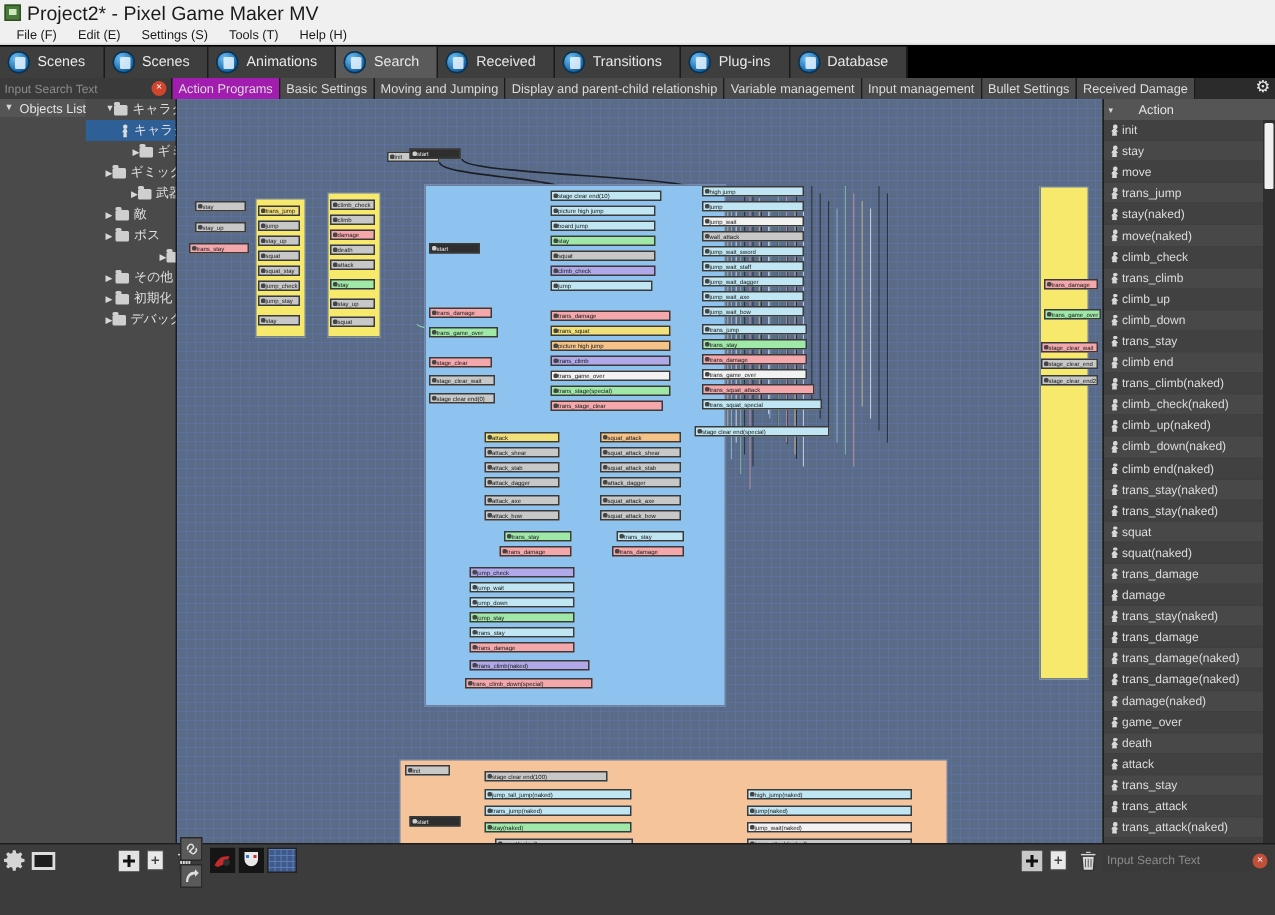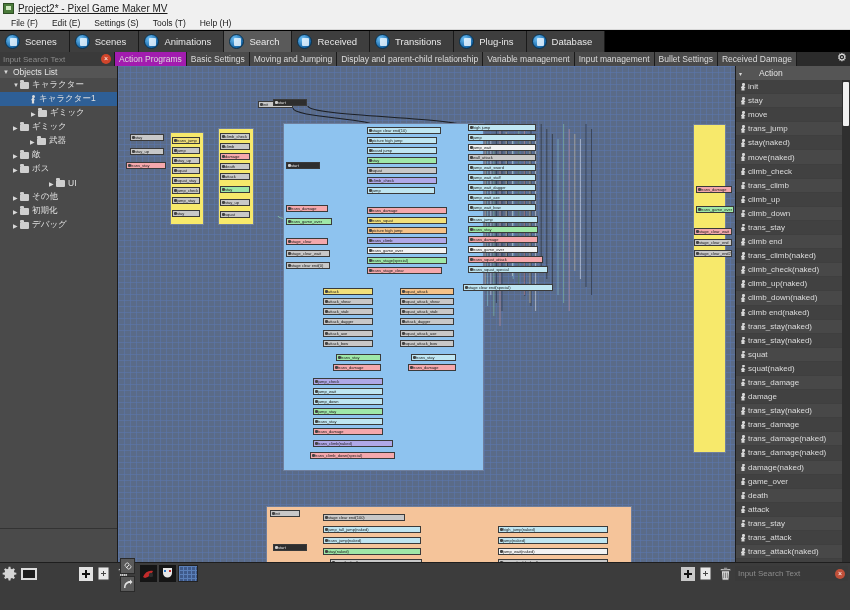--- a/index.html
+++ b/index.html
@@ -7,21 +7,21 @@
   html,body { width:850px; height:610px; overflow:hidden;
     font-family:"Liberation Sans", sans-serif; background:#3c3c3c; }
 
   
   #titlebar { height:16px; background:#f0f0f0; display:flex; align-items:center;
     padding-left:3px; gap:4px; }
   #titlebar .app-ico { width:11px; height:11px; background:#4a7a3a;
     border:1px solid #2e4e24; position:relative; }
   #titlebar .app-ico:after { content:""; position:absolute; left:2px; top:2px;
     width:5px; height:4px; background:#cfe8c0; }
-  #title-text { font-size:10px; color:#1a1a1a; white-space:nowrap;text-decoration:underline; }
+  #title-text { font-size:13px; color:#1a1a1a; white-space:nowrap; }
 
   
   #menubar { height:14px; background:#f0f0f0; display:flex; align-items:center;
     padding-left:4px; border-bottom:1px solid #d8d8d8; }
   #menubar .mi { font-size:8.5px; color:#1a1a1a; padding:0 7px; cursor:default;
     white-space:nowrap; }
 
   
   #tabstrip { height:22px; background:#000; display:flex; align-items:flex-end; }
   .mtab { height:21px; display:flex; align-items:center; gap:5px; padding:0 12px 0 5px;
@@ -51,21 +51,21 @@
   .stab:first-child { background:#a21caf; }
   #gear-sub { width:14px; height:14px; flex:none; background:#2b2b2b; position:relative;
     cursor:pointer; }
   #gear-sub:before { content:"\2699"; position:absolute; left:1px; top:-1px;
     font-size:11px; color:#e9e9e9; }
 
   
   #body { position:relative; height:496px; display:flex; }
 
   
-  #leftpanel { width:118px; background:#4a4a4a; display:flex; flex-direction:column;
+  #leftpanel { width:118px; background:#4a4a4a; display:flex; flex-direction:row;
     border-right:1px solid #1c1c1c; flex:none; }
   #objlist-hdr { height:12px; background:#555; display:flex; align-items:center;
     font-size:8.5px; color:#e4e4e4; padding-left:3px; gap:3px; }
   .tw { font-size:6px; color:#d8d8d8; width:7px; display:inline-block; }
   #tree { flex:1; overflow:hidden; }
   .tnode { height:14px; display:flex; align-items:center; font-size:8.5px;
     color:#e0e0e0; cursor:pointer; white-space:nowrap; }
   .tnode.sel { background:#2e5f96; }
   .folder { width:9px; height:7px; background:#cfcfcf; border-radius:1px; flex:none;
     margin-right:3px; position:relative; }

